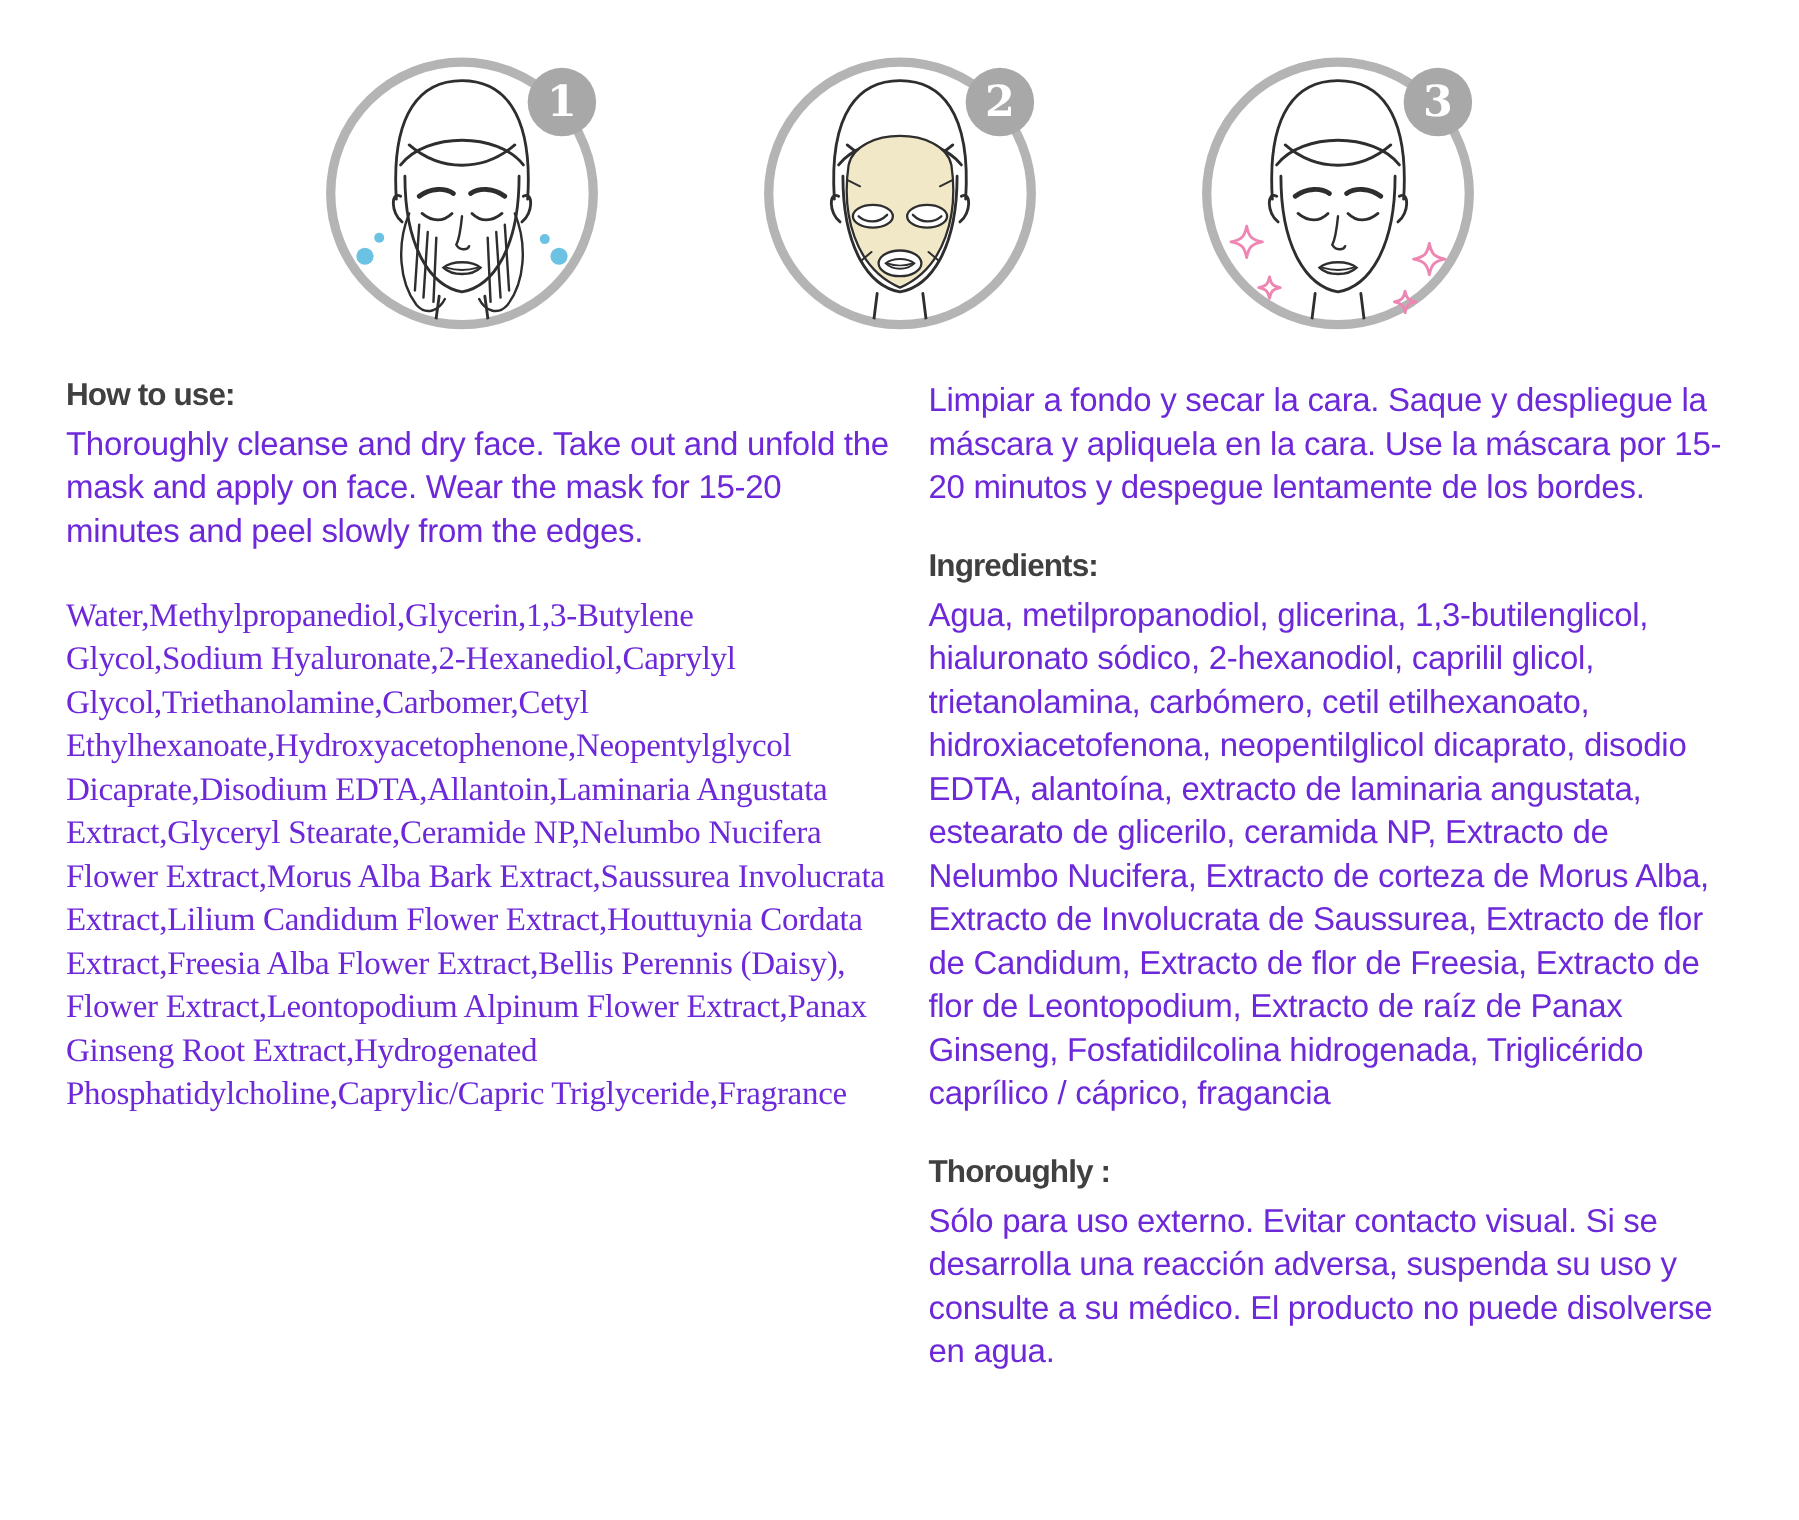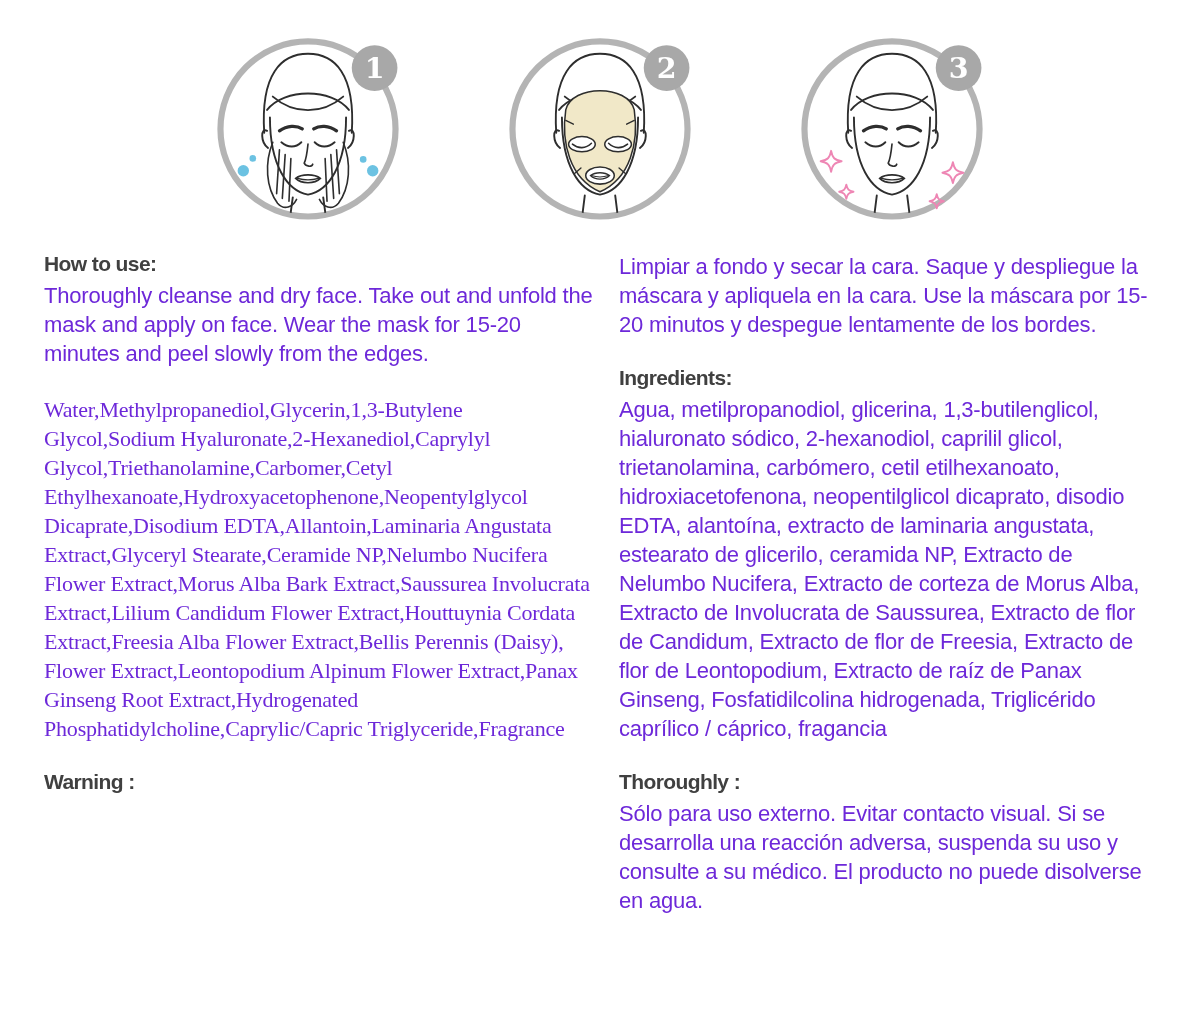--- a/index.html
+++ b/index.html
@@ -191,21 +191,20 @@
 
     <div class="col-en">
       <div class="section">
         <h2>How to use:</h2>
         <p>Thoroughly cleanse and dry face. Take out and unfold the mask and apply on face. Wear the mask for 15-20 minutes and peel slowly from the edges.</p>
       </div>
       <div class="section break-any">
         <p>Water,Methylpropanediol,Glycerin,1,3-Butylene Glycol,Sodium Hyaluronate,2-Hexanediol,Caprylyl Glycol,Triethanolamine,Carbomer,Cetyl Ethylhexanoate,Hydroxyacetophenone,Neopentylglycol Dicaprate,Disodium EDTA,Allantoin,Laminaria Angustata Extract,Glyceryl Stearate,Ceramide NP,Nelumbo Nucifera Flower Extract,Morus Alba Bark Extract,Saussurea Involucrata Extract,Lilium Candidum Flower Extract,Houttuynia Cordata Extract,Freesia Alba Flower Extract,Bellis Perennis (Daisy), Flower Extract,Leontopodium Alpinum Flower Extract,Panax Ginseng Root Extract,Hydrogenated Phosphatidylcholine,Caprylic/Capric Triglyceride,Fragrance</p>
       </div>
       <div class="section">
-        <h2>Warning :</h2>
       </div>
     </div>
 
     <div class="col-es">
       <div class="section">
         <p>Limpiar a fondo y secar la cara. Saque y despliegue la máscara y apliquela en la cara. Use la máscara por 15-20 minutos y despegue lentamente de los bordes.</p>
       </div>
       <div class="section">
         <h2>Ingredients:</h2>
         <p>Agua, metilpropanodiol, glicerina, 1,3-butilenglicol, hialuronato sódico, 2-hexanodiol, caprilil glicol, trietanolamina, carbómero, cetil etilhexanoato, hidroxiacetofenona, neopentilglicol dicaprato, disodio EDTA, alantoína, extracto de laminaria angustata, estearato de glicerilo, ceramida NP, Extracto de Nelumbo Nucifera, Extracto de corteza de Morus Alba, Extracto de Involucrata de Saussurea, Extracto de flor de Candidum, Extracto de flor de Freesia, Extracto de flor de Leontopodium, Extracto de raíz de Panax Ginseng, Fosfatidilcolina hidrogenada, Triglicérido caprílico / cáprico, fragancia</p>

